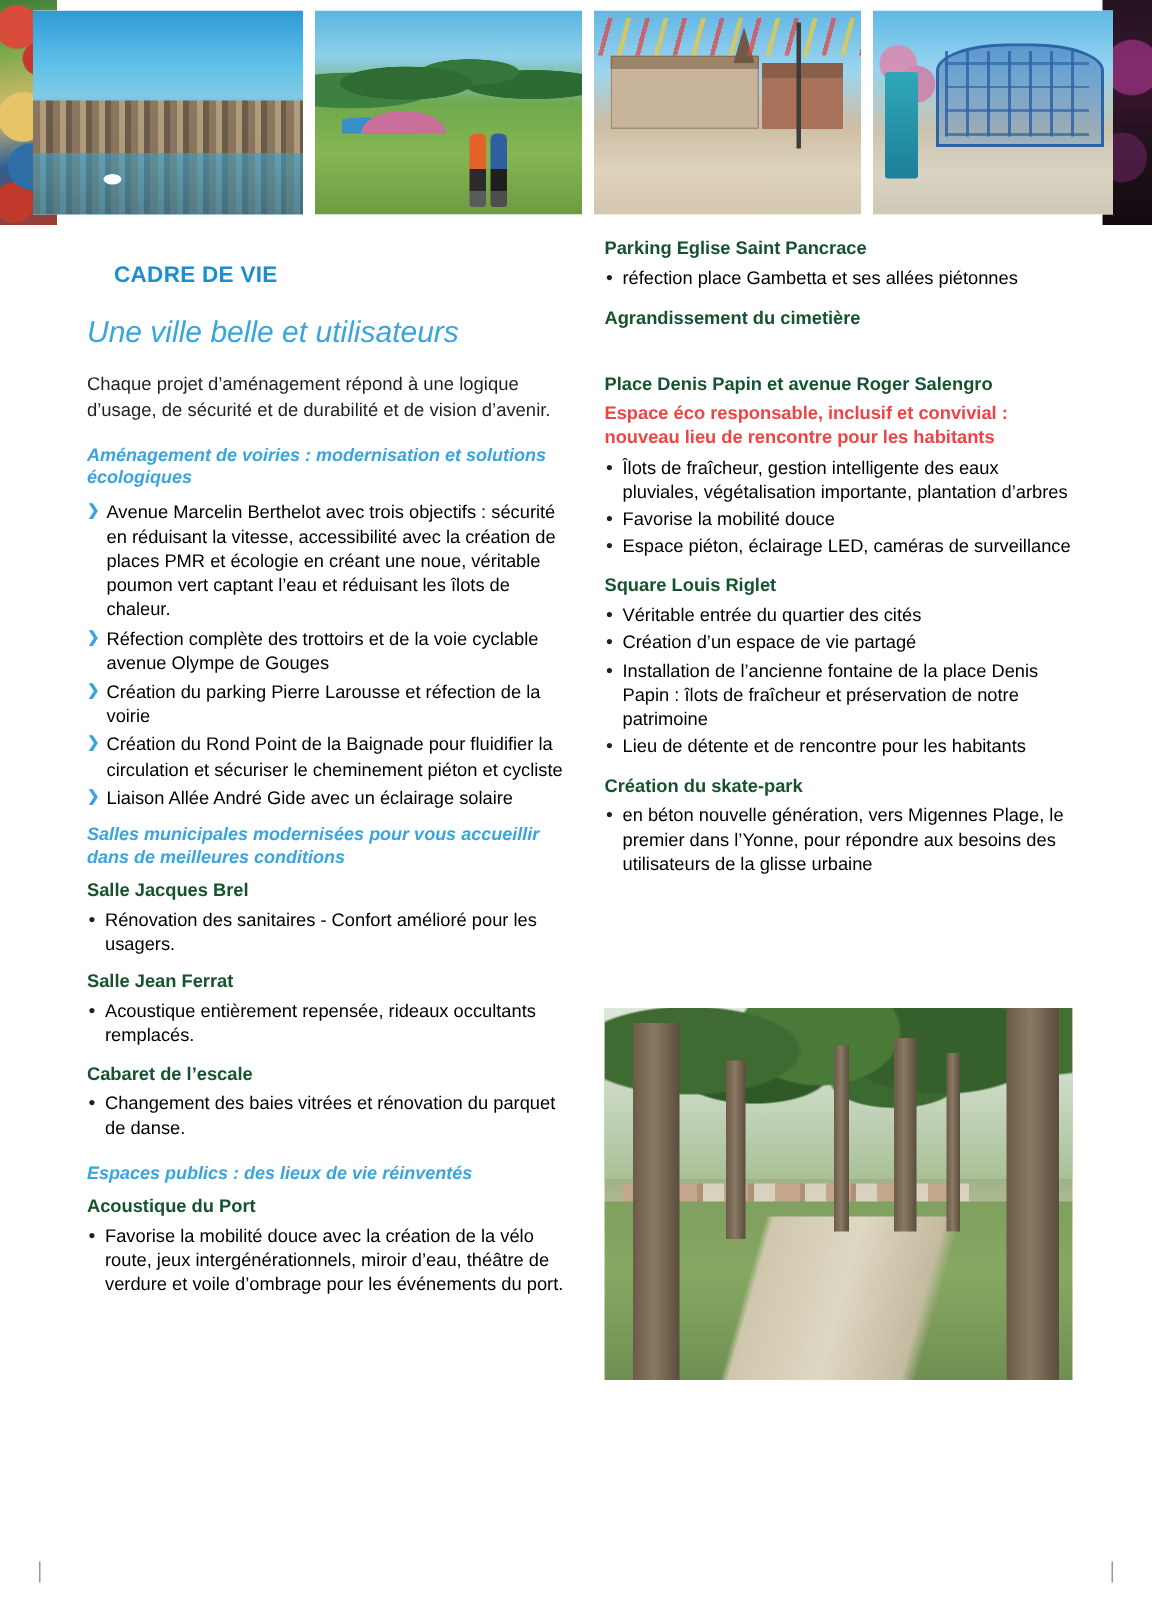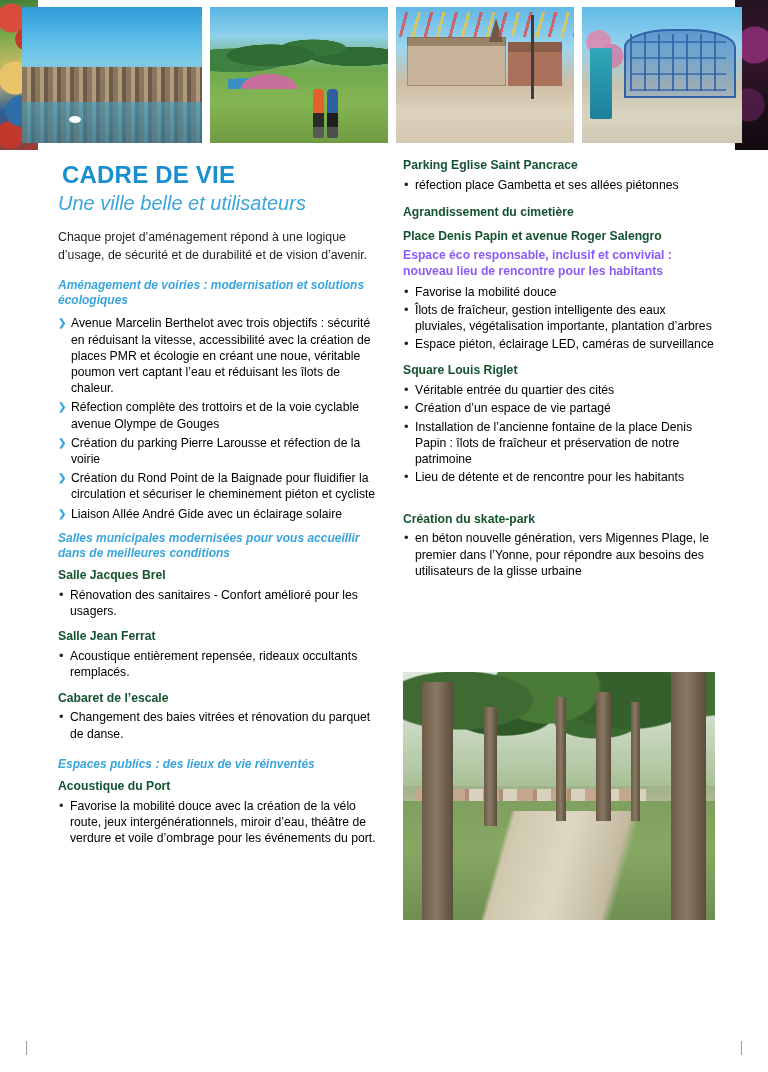--- a/index.html
+++ b/index.html
@@ -84,30 +84,30 @@
     background:linear-gradient(180deg,#2fa8b8,#1d7f9a);border-radius:2px;}
   .blossom{position:absolute;left:0;top:10%;width:26%;height:40%;
     background:radial-gradient(circle at 40% 40%,rgba(226,130,170,.8) 0 30%,transparent 31%),
                radial-gradient(circle at 70% 65%,rgba(214,110,155,.7) 0 26%,transparent 27%);}
 
   
   .col{position:absolute;top:158px;}
   .col-left{left:58px;width:320px;}
   .col-right{left:403px;width:312px;}
 
-  h1.title{font-size:24px;font-weight:bold;color:#1a8fd0;letter-spacing:.2px;margin:4px;line-height:1.1;}
+  h1.title{font-size:15px;font-weight:bold;color:#1a8fd0;letter-spacing:.2px;margin:18px;line-height:1.1;}
   h2.subtitle{font-size:20px;font-style:italic;font-weight:normal;color:#3aa5dc;margin:2px 0 14px;line-height:1.15;}
 
   p.intro{font-size:12.3px;line-height:1.42;margin:0 0 14px;color:#231f20;}
 
   h3.section{font-size:12px;font-style:italic;font-weight:bold;color:#3aa5dc;
     margin:0 0 7px;line-height:1.25;}
   h4.sub{font-size:12.2px;font-weight:bold;color:#14532d;margin:10px 0 3px;line-height:1.3;}
   h4.sub.first{margin-top:0;}
-  p.lead{font-size:12.2px;font-weight:bold;color:#8b5cf6;margin:0 0 4px;line-height:1.3;}
+  p.lead{font-size:12.2px;font-weight:bold;color:#ef4444;margin:0 0 4px;line-height:1.3;}
 
   ul{list-style:none;margin:0 0 9px;padding:0;}
   li{font-size:12.2px;line-height:1.33;margin:0 0 2px;position:relative;
      padding-left:12px;color:#000000;}
   li::before{content:"\2022";position:absolute;left:1px;top:-1px;color:#231f20;font-size:13px;}
   ul.chev li{padding-left:13px;margin-bottom:3px;}
   ul.chev li::before{content:"\276F";color:#3aa5dc;font-size:10px;left:0;top:1px;font-weight:bold;}
 
   
   .photo-park{position:absolute;left:403px;top:672px;width:312px;height:248px;overflow:hidden;
@@ -217,37 +217,37 @@
 
   <div class="col col-right">
 
     <h4 class="sub first">Parking Eglise Saint Pancrace</h4>
     <ul>
       <li>réfection place Gambetta et ses allées piétonnes</li>
     </ul>
 
     <h4 class="sub" style="margin-top:12px;">Agrandissement du cimetière</h4>
 
-    <h4 class="sub" style="margin-top:8px;">Place Denis Papin et avenue Roger Salengro</h4>
+    <h4 class="sub" style="margin-top:28px;">Place Denis Papin et avenue Roger Salengro</h4>
     <p class="lead">Espace éco responsable, inclusif et convivial : nouveau lieu de rencontre pour les habitants</p>
     <ul>
+      <li>Îlots de fraîcheur, gestion intelligente des eaux pluviales, végétalisation importante, plantation d’arbres</li>
       <li>Favorise la mobilité douce</li>
-      <li>Îlots de fraîcheur, gestion intelligente des eaux pluviales, végétalisation importante, plantation d’arbres</li>
       <li>Espace piéton, éclairage LED, caméras de surveillance</li>
     </ul>
 
     <h4 class="sub" style="margin-top:11px;">Square Louis Riglet</h4>
     <ul>
       <li>Véritable entrée du quartier des cités</li>
       <li>Création d’un espace de vie partagé</li>
       <li>Installation de l’ancienne fontaine de la place Denis Papin : îlots de fraîcheur et préservation de notre patrimoine</li>
       <li>Lieu de détente et de rencontre pour les habitants</li>
     </ul>
 
-    <h4 class="sub" style="margin-top:26px;">Création du skate-park</h4>
+    <h4 class="sub" style="margin-top:11px;">Création du skate-park</h4>
     <ul>
       <li>en béton nouvelle génération, vers Migennes Plage, le premier dans l’Yonne, pour répondre aux besoins des utilisateurs de la glisse urbaine</li>
     </ul>
   </div>
 
   <div class="photo-park">
     <div class="park-sky"></div>
     <div class="park-canopy"></div>
     <div class="park-houses"></div>
     <div class="park-grass"></div>

